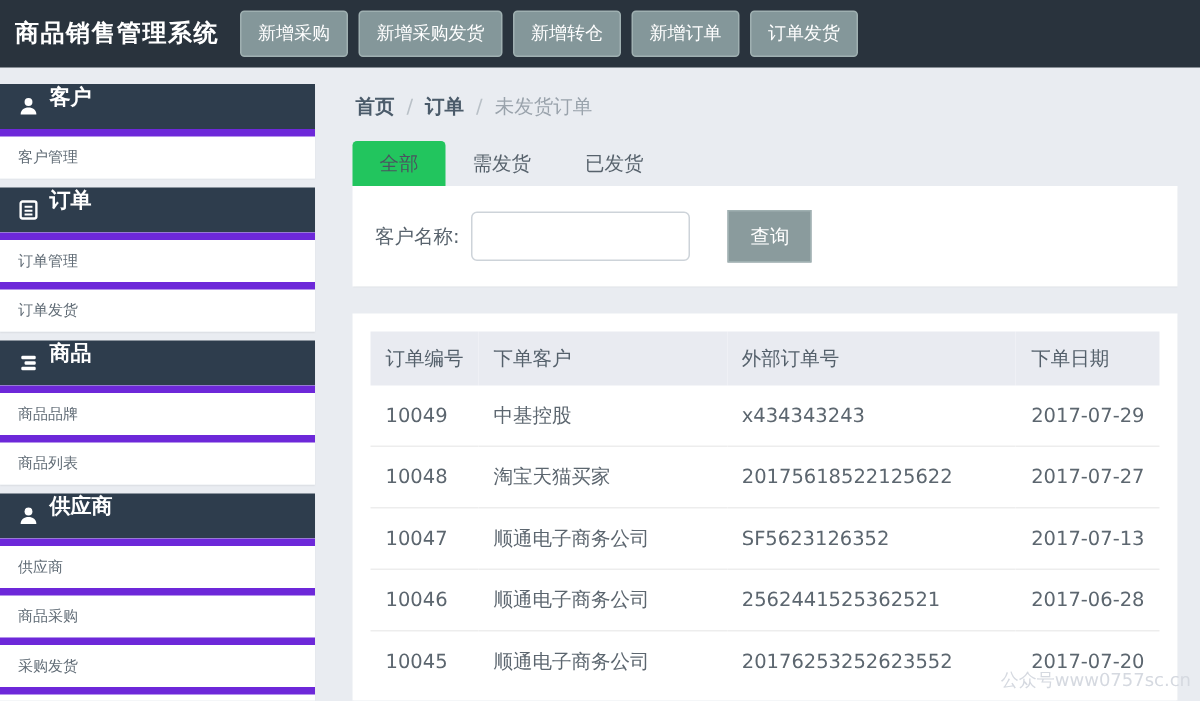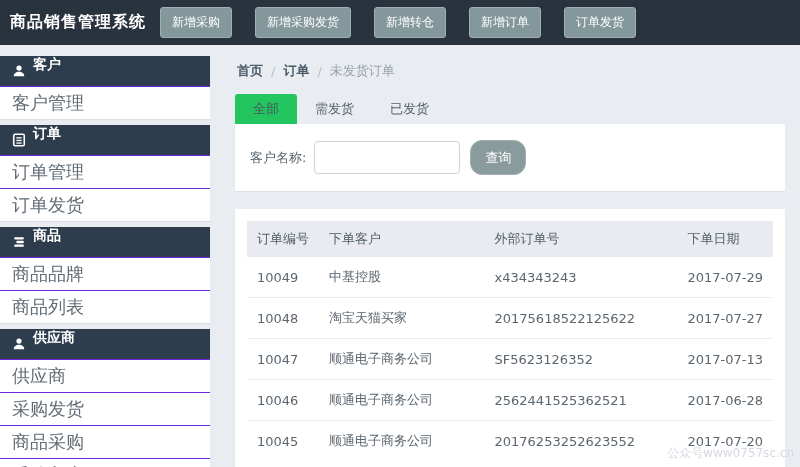--- a/index.html
+++ b/index.html
@@ -20,39 +20,39 @@
     display:flex; align-items:center;
     padding:0 10px;
   }
   .topbar .app-title {
     color:#ffffff; font-size:16px; font-weight:bold;
     letter-spacing:1px; margin-right:14px; white-space:nowrap;
   }
   .topbar .nav-btn {
     background:#84979a; color:#fff;
     border:1px solid #9fb0b1; border-radius:3px;
-    font-size:12px; padding:6px 11px; margin-right:23px;
+    font-size:12px; padding:6px 11px; margin-right:7px;
     white-space:nowrap; cursor:pointer;
     font-family:inherit;
   }
 
   
   .sidebar { position:absolute; left:0; top:56px; width:210px; }
   .side-section { margin-bottom:6px; box-shadow:0 1px 1px rgba(0,0,0,0.06); }
   .side-header {
     height:30px; background:#2e3d4d; color:#fff;
     display:flex; gap:7px;
     padding:0 12px; font-size:14px; font-weight:bold;
   }
   .side-header .icon { display:flex; align-items:center; }
   .side-item {
     height:33px; background:#ffffff; color:#616c76;
     display:flex; align-items:center;
-    padding:0 12px; font-size:18px;
-    border-top:1px solid #6d28d9;
+    padding:0 12px; font-size:10px;
+    border-top:5px solid #6d28d9;
     cursor:pointer;
   }
   .side-item:first-of-type { border-top:none; }
 
   
   .main { position:absolute; left:235px; top:56px; width:550px; }
 
   .breadcrumb { display:flex; align-items:center; gap:8px; padding:6px 2px 14px 2px; font-size:13px; }
   .breadcrumb .crumb-link { color:#4b5b6a; font-weight:bold; cursor:pointer; }
   .breadcrumb .crumb-sep { color:#b9c0c7; }
@@ -71,23 +71,23 @@
   }
   .search-panel { padding:16px 15px; display:flex; align-items:center; }
   .search-label { margin-right:8px; color:#58636d; }
   .search-input {
     width:146px; height:33px;
     border:1px solid #cdd3d9; border-radius:4px;
     padding:0 8px; font-size:13px; color:#555;
     font-family:inherit;
   }
   .search-btn {
-    margin-left:10px; height:35px; padding:0 14px;
+    margin-left:25px; height:35px; padding:0 14px;
     background:#8a9b9d; color:#fff; border:1px solid #9fb0b1;
-    border-radius:12px; font-size:13px; cursor:pointer;
+    border-radius:0; font-size:13px; cursor:pointer;
     font-family:inherit;
   }
 
   .table-panel { margin-top:18px; padding:12px 12px 20px 12px; }
   table { width:100%; border-collapse:collapse; font-size:13px; }
   thead th {
     background:#e9ebf1; color:#54606b; font-weight:normal;
     text-align:left; padding:9px 10px; white-space:nowrap;
   }
   tbody td {
@@ -177,24 +177,24 @@
             <circle cx="8" cy="4.6" r="3" fill="#fff"></circle>
             <path d="M2 14c0-3.4 2.7-5.2 6-5.2s6 1.8 6 5.2z" fill="#fff"></path>
           </svg>
       </span>
       <span>供应商</span>
     </div>
     <div class="side-item">
       <span>供应商</span>
     </div>
     <div class="side-item">
+      <span>商品采购</span>
+    </div>
+    <div class="side-item">
       <span>采购发货</span>
-    </div>
-    <div class="side-item">
-      <span>商品采购</span>
     </div>
     <div class="side-item">
       <span>采购入库</span>
     </div>
   </div>
 
 </div>
 
 <div class="main">
 

